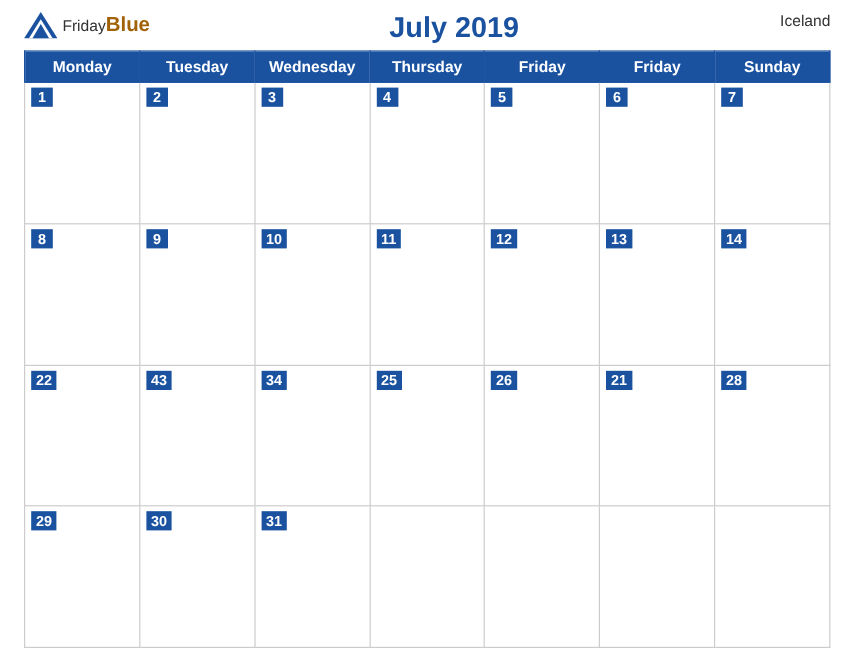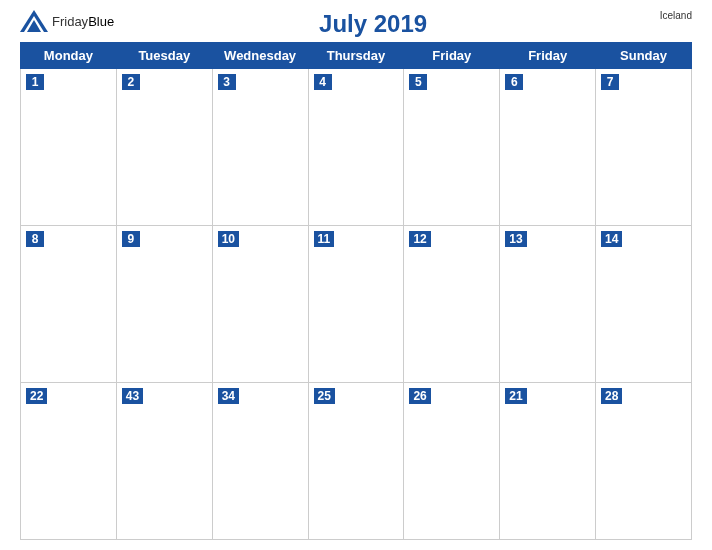--- a/index.html
+++ b/index.html
@@ -28,40 +28,40 @@
       gap: 4px;
     }
 
     .logo-text-general {
       font-size: 13px;
       color: #333;
       font-weight: normal;
     }
 
     .logo-text-blue {
-      font-size: 13px;
-      color: #000000;
-      font-weight: normal;
+      font-size: 17px;
+      color: #a16207;
+      font-weight: bold;
     }
 
     .logo-icon {
       width: 28px;
       height: 22px;
     }
 
     .calendar-title {
       font-size: 24px;
       color: #1a52a0;
       font-weight: bold;
       text-align: center;
       flex: 1;
     }
 
     .country-label {
-      font-size: 10px;
+      font-size: 13px;
       color: #333;
       text-align: right;
       min-width: 60px;
     }
 
     .calendar-table {
       width: 100%;
       border-collapse: collapse;
       flex: 1;
     }
@@ -151,14 +151,23 @@
       </tr>
       <tr>
         <td><span class="day-number">22</span></td>
         <td><span class="day-number">43</span></td>
         <td><span class="day-number">34</span></td>
         <td><span class="day-number">25</span></td>
         <td><span class="day-number">26</span></td>
         <td><span class="day-number">21</span></td>
         <td><span class="day-number">28</span></td>
       </tr>
+      <tr>
+        <td><span class="day-number">29</span></td>
+        <td><span class="day-number">30</span></td>
+        <td><span class="day-number">31</span></td>
+        <td class="empty-cell"></td>
+        <td class="empty-cell"></td>
+        <td class="empty-cell"></td>
+        <td class="empty-cell"></td>
+      </tr>
     </tbody>
 </table>
 
 </body></html>

